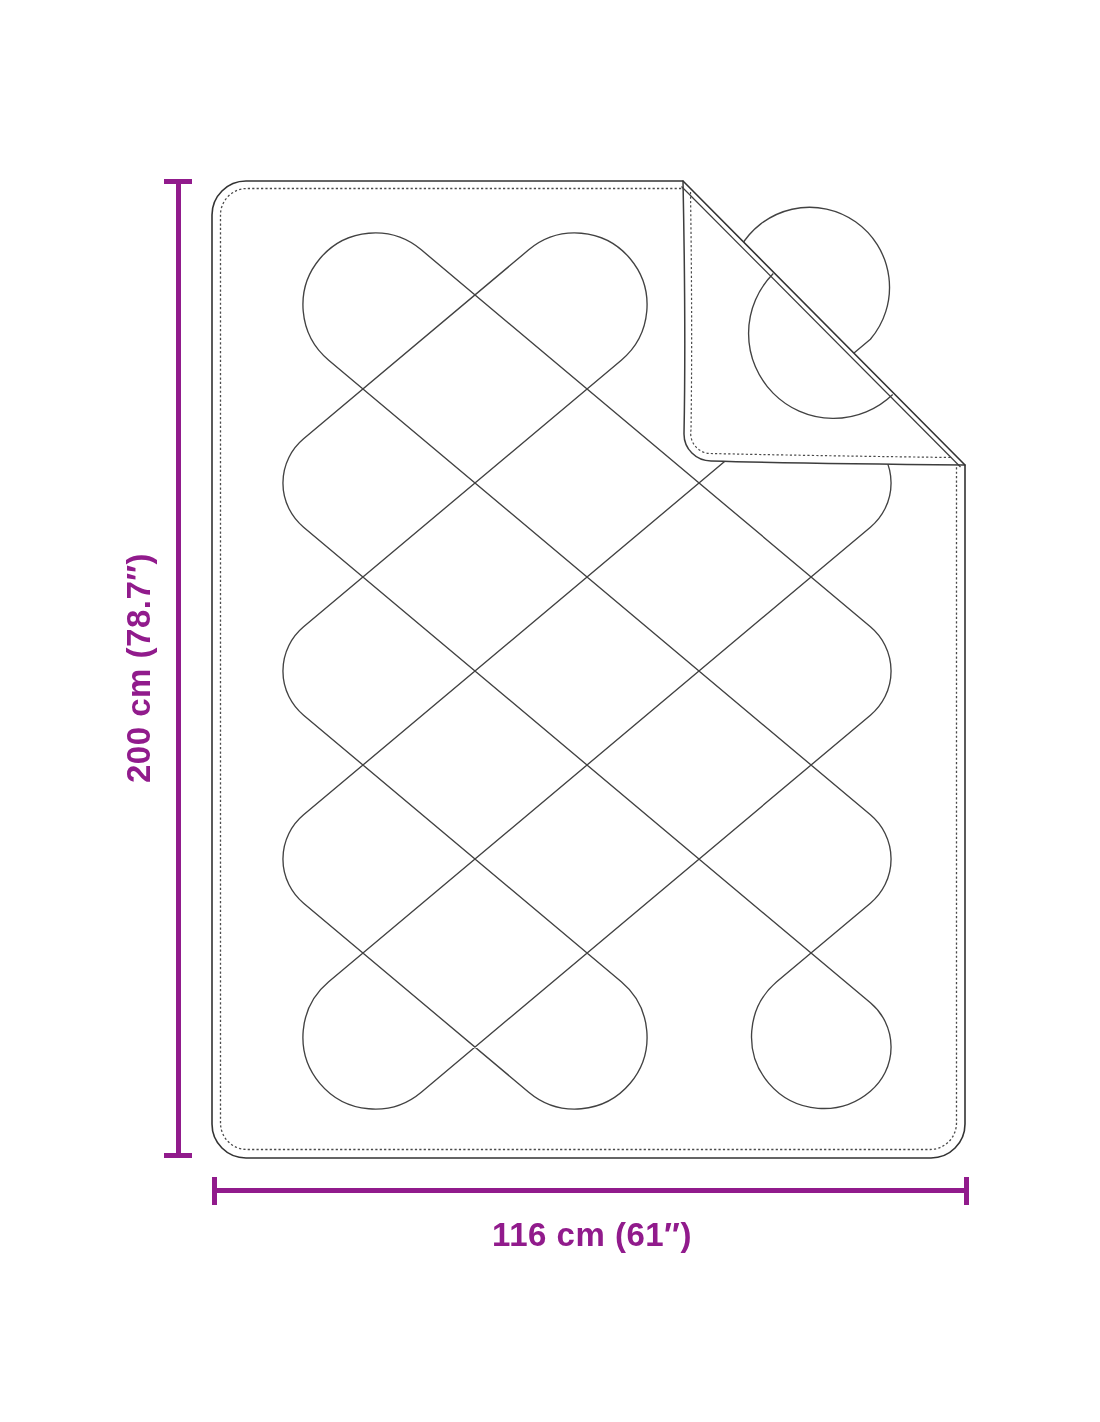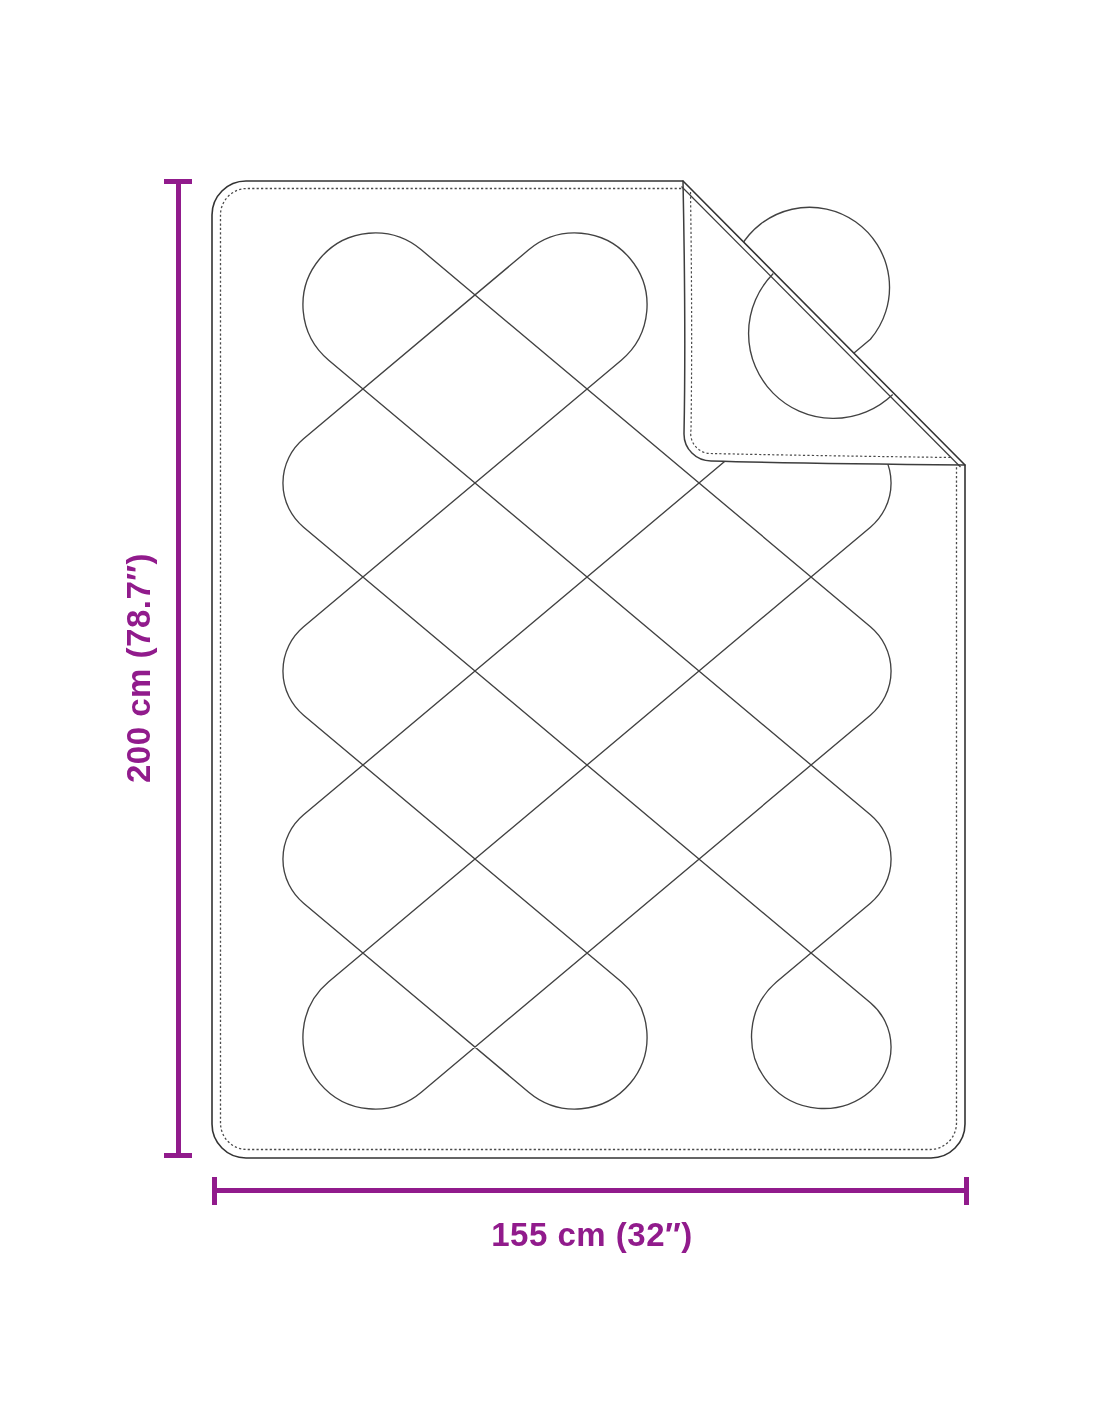--- a/index.html
+++ b/index.html
@@ -82,15 +82,15 @@
   </svg>
 
   <div class="dim" style="left:175.5px; top:181px; width:5px; height:976px;"></div>
   <div class="dim" style="left:164px; top:178.5px; width:28px; height:5px;"></div>
   <div class="dim" style="left:164px; top:1152.5px; width:28px; height:5px;"></div>
   <div class="dim-label vertical">200 cm (78.7″)</div>
 
   <div class="dim" style="left:214px; top:1188px; width:752px; height:5px;"></div>
   <div class="dim" style="left:211.5px; top:1176.5px; width:5px; height:28px;"></div>
   <div class="dim" style="left:963.5px; top:1176.5px; width:5px; height:28px;"></div>
-  <div class="dim-label horizontal">155 cm (32″)</div>
+  <div class="dim-label horizontal">116 cm (61″)</div>
 
 </div>
 
 </body></html>

